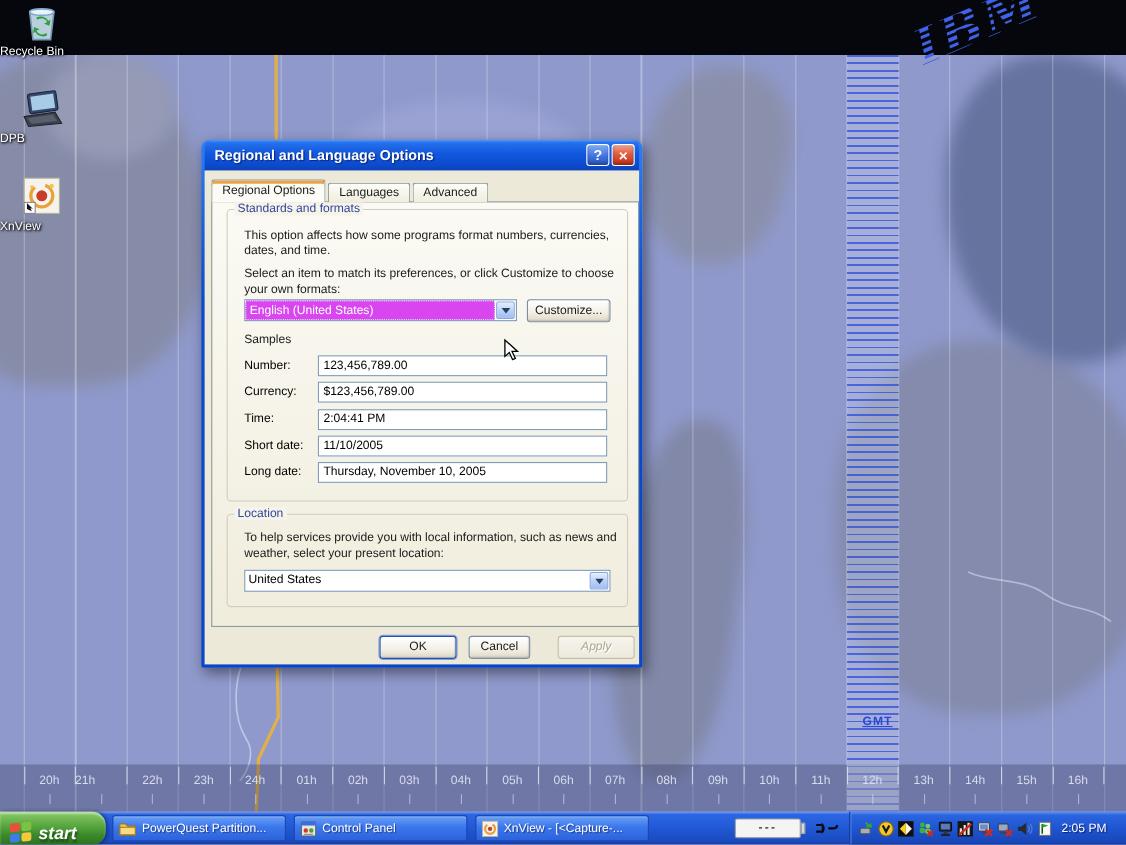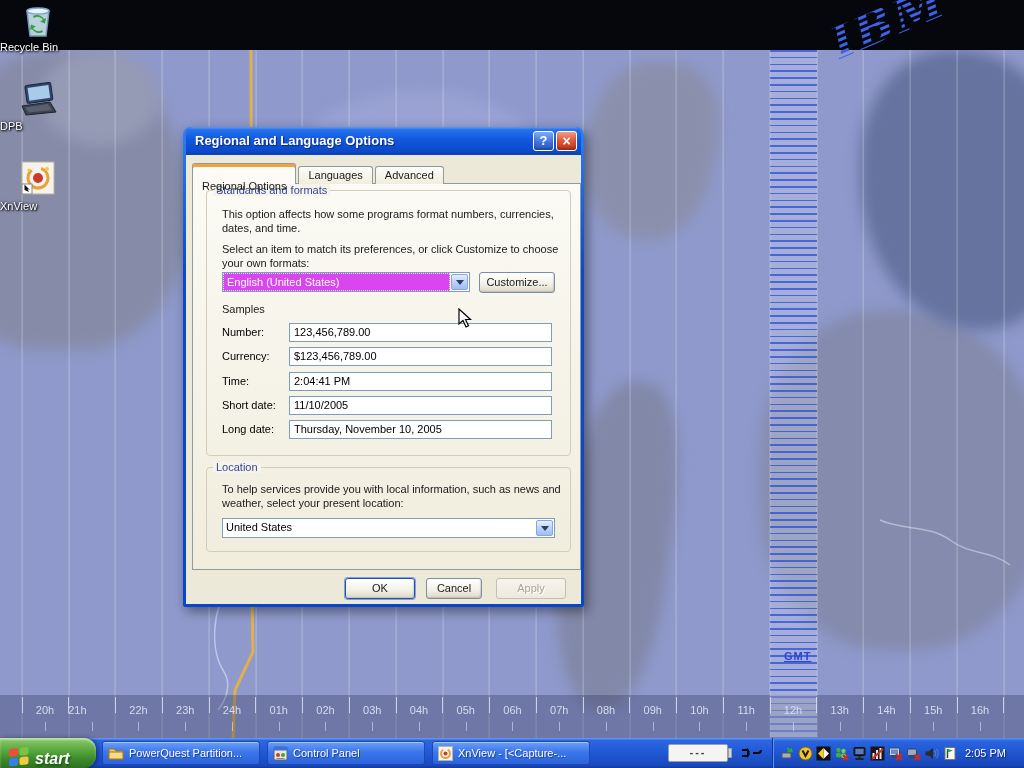--- a/index.html
+++ b/index.html
@@ -46,21 +46,21 @@
     color:#fff; font-weight:bold; font-size:13px; text-align:center; line-height:18px; cursor:pointer;
     box-shadow:inset 0 -2px 3px rgba(0,0,0,0.25); }
   .tb-help { right:27px; background:linear-gradient(180deg,#7FACF5,#3E6FDB 60%,#2B59C8); }
   .tb-close { right:4px; background:linear-gradient(180deg,#F0A088,#E25B3C 45%,#C03318); font-size:14px; }
   .dialog-body { position:relative; width:395px; height:449px; background:#ECE9D8; overflow:hidden; }
 
   .tabs { position:absolute; left:6px; top:8px; height:21px; display:flex; align-items:flex-end; }
   .tab { position:relative; height:18px; padding:2px 9px 0; margin-right:2px; font-size:11px; color:#1a1a1a;
     background:linear-gradient(180deg,#FDFDFB,#EFEDDC); border:1px solid #919B9C; border-bottom:none;
     border-radius:3px 3px 0 0; cursor:pointer; }
-  .tab.active { height:21px; padding-top:16px; background:#FCFBF6; z-index:3;
+  .tab.active { height:21px; padding-top:3px; background:#FCFBF6; z-index:3;
     box-shadow:inset 0 3px 0 #F0A23C; }
   .tab-panel { position:absolute; left:6px; top:28px; width:389px; height:387px;
     background:linear-gradient(180deg,#FBFAF4,#F0EDDD); border:1px solid #919B9C; }
 
   .groupbox { position:absolute; border:1px solid #D0CDBD; border-radius:4px; }
   .groupbox .gb-title { position:absolute; top:-7px; left:6px; padding:0 3px; background:#F6F4EA;
     color:#33479B; font-size:11px; }
   .gb-standards { left:20px; top:35px; width:365px; height:266px; }
   .gb-location  { left:20px; top:312px; width:365px; height:85px; }
   .gb-text { position:absolute; left:15px; color:#1a1a1a; line-height:14px; }
@@ -296,21 +296,21 @@
           <span class="combo-btn">
             <svg width="8" height="5" viewBox="0 0 8 5">
                 <path d="M0 0 L4 5 L8 0 Z" fill="#26415F"></path>
               </svg>
           </span>
         </div>
       </div>
 
       <div class="xp-btn default" style="left:159px;top:423px;width:70px;">OK</div>
       <div class="xp-btn" style="left:240px;top:423px;width:56px;">Cancel</div>
-      <div class="xp-btn disabled" style="left:310px;top:423px;width:70px;">Apply</div>
+      <div class="xp-btn disabled" style="left:321px;top:423px;width:70px;font-style:italic;">Apply</div>
     </div>
   </div>
 
   <svg class="cursor" width="18" height="20" viewBox="0 0 18 20">
     <path d="M1 1 L1 16 L5 12.5 L8 19 L10.5 17.8 L7.5 11.5 L12.5 11.5 Z" fill="#fff" stroke="#000" stroke-width="1.2"></path>
   </svg>
 
   <div class="taskbar">
     <div class="start-btn">
       <svg class="start-flag" width="22" height="22" viewBox="0 0 22 22">

